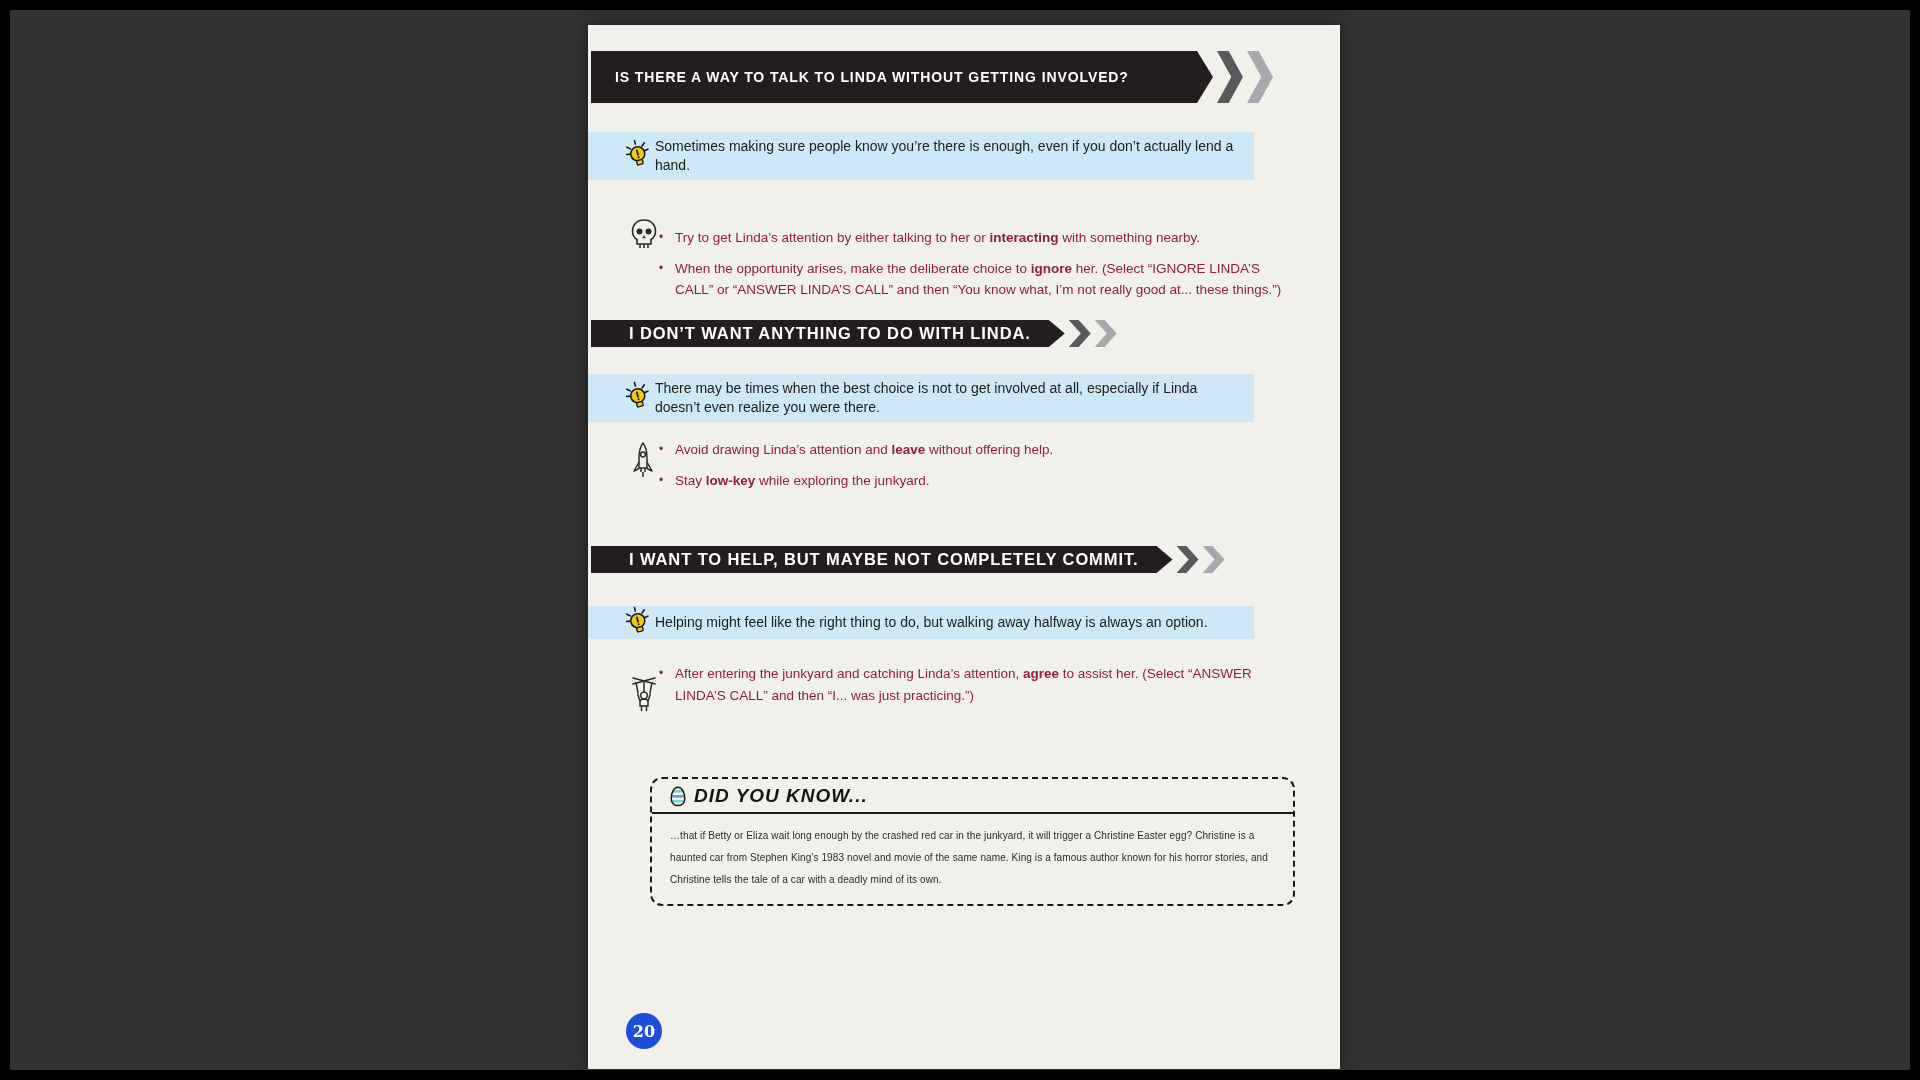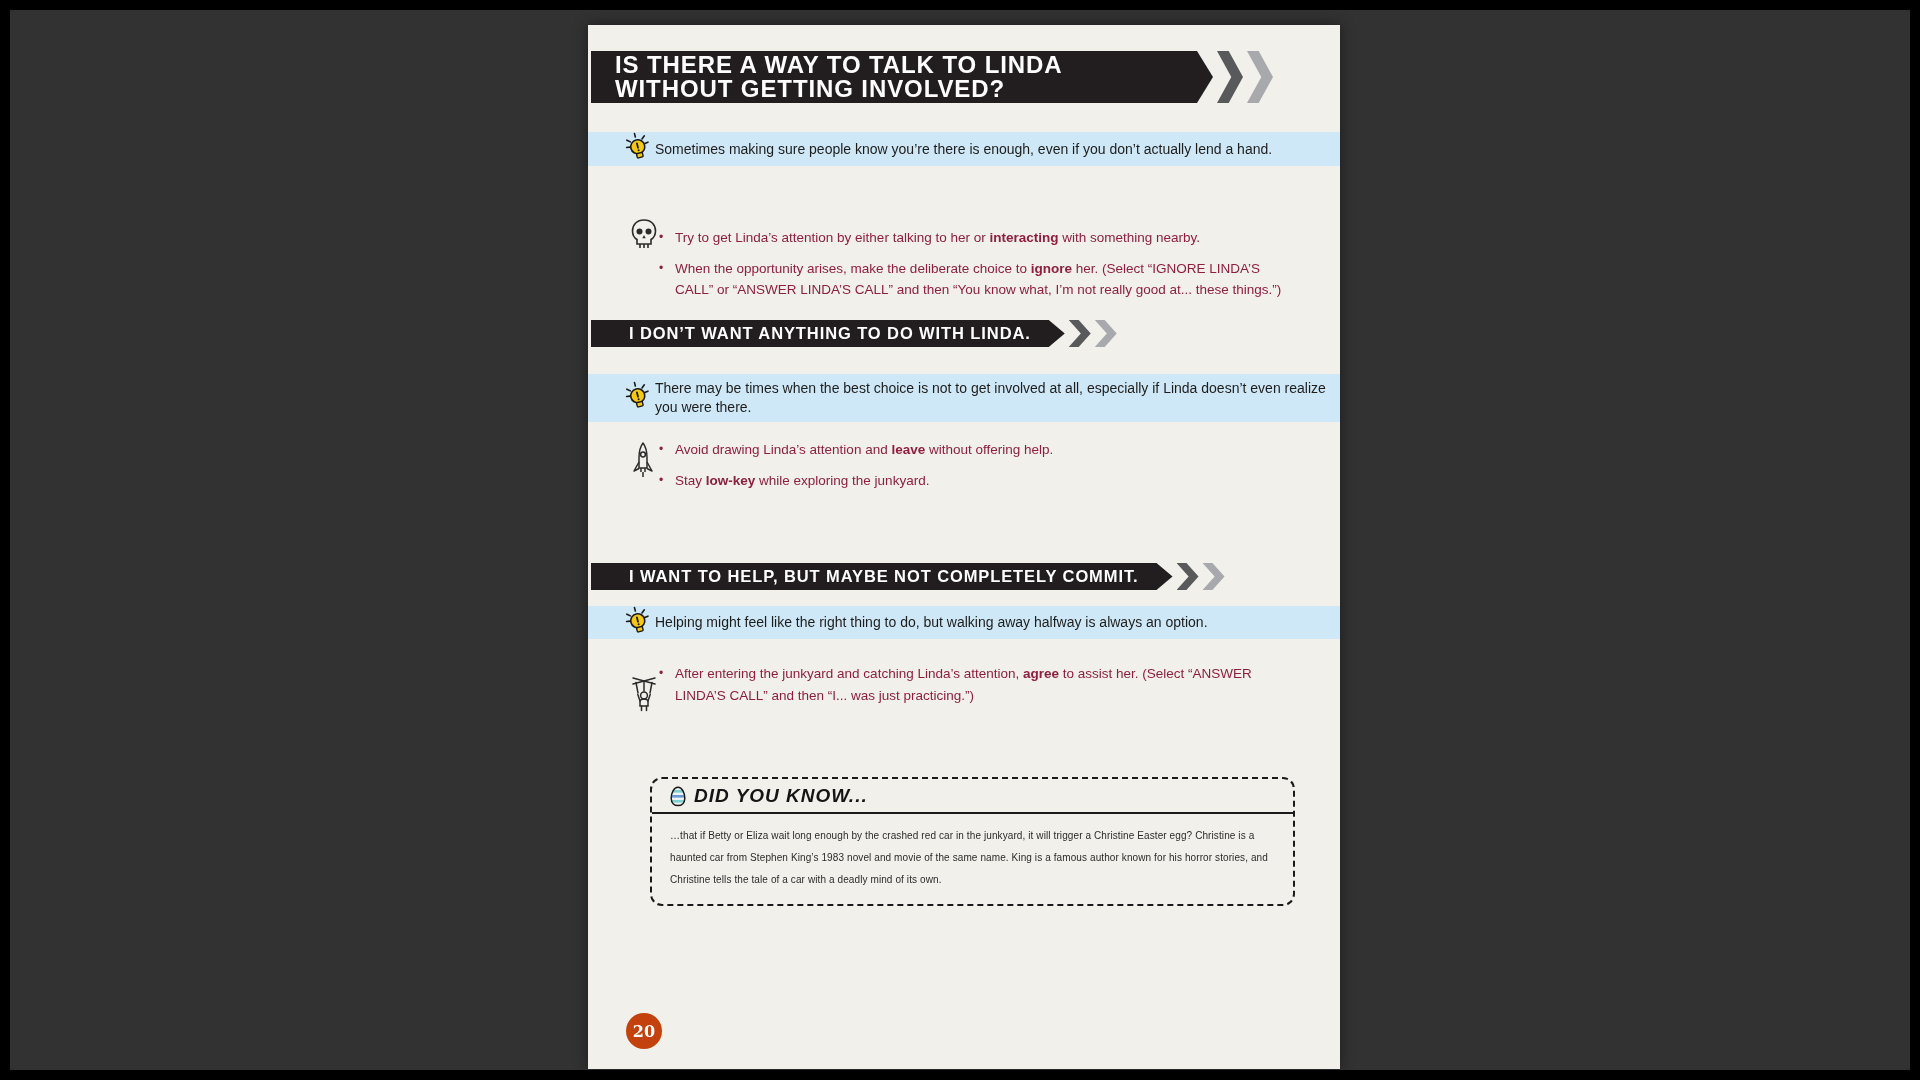--- a/index.html
+++ b/index.html
@@ -26,39 +26,39 @@
   .banner{position:absolute;display:flex;align-items:stretch;}
   .banner-black{
     background:#221e1f;color:#fff;
     font-weight:700;letter-spacing:.9px;
     clip-path:polygon(0 0, calc(100% - 16px) 0, 100% 50%, calc(100% - 16px) 100%, 0 100%);
     display:flex;align-items:center;
     box-sizing:border-box;
   }
   .banner.two-line .banner-black{
     width:622px;min-height:52px;
-    font-size:24px;line-height:24px;
+    font-size:14px;line-height:24px;
     padding:2px 34px 2px 24px;
   }
   .banner.one-line .banner-black{
     min-height:27px;font-size:16.5px;line-height:27px;
     padding:0 34px 0 38px;white-space:nowrap;
   }
   .chevs{display:flex;align-items:stretch;margin-left:4px;}
   .chev{
     width:22px;margin-right:4px;
     clip-path:polygon(0 0,45% 0,100% 50%,45% 100%,0 100%,55% 50%);
   }
   .banner.two-line .chev{width:26px;}
   .chev.dark{background:#58595b;}
   .chev.light{background:#a7a9ac;}
 
   
   .tip{
-    position:absolute;left:0;width:752px;
+    position:absolute;left:0;width:666px;
     background:#cfe8f7;
     display:flex;align-items:center;
     box-sizing:border-box;
     padding:5px 14px 5px 67px;
   }
   .tip .txt{font-size:14px;line-height:19px;color:#1d1d1b;}
   .tip .bulb{position:absolute;left:36px;top:50%;transform:translateY(-54%) rotate(-14deg);}
 
   
   .group{position:absolute;left:87px;width:612px;}
@@ -94,21 +94,21 @@
   }
   .dyk-body{
     padding:11px 18px 13px 18px;
     font-size:10px;line-height:22px;color:#2b2b2b;letter-spacing:.1px;
   }
 
   
   .page-num{
     position:absolute;left:38px;top:988px;
     width:36px;height:36px;border-radius:50%;
-    background:#c2410c;color:#fff;
+    background:#1d4ed8;color:#fff;
     font-family:"DejaVu Serif",serif;font-size:16px;font-weight:700;
     display:flex;align-items:center;justify-content:center;
   }
 
   svg{display:block;}
 </style>
 </head>
 <body>
 
 <div class="stage">
@@ -202,21 +202,21 @@
       </svg>
     </span>
 
     <div class="group" style="top:414px;">
       <ul>
         <li><span>Avoid drawing Linda’s attention and </span><span class="b">leave</span><span> without offering help.</span></li>
         <li style="margin-bottom:7px;"><span>Stay </span><span class="b">low-key</span><span> while exploring the junkyard.</span></li>
       </ul>
     </div>
 
-    <div class="banner one-line" style="left:3px;top:538px;">
+    <div class="banner one-line" style="left:3px;top:521px;">
       <div class="banner-black">I WANT TO HELP, BUT MAYBE NOT COMPLETELY COMMIT.</div>
       <div class="chevs">
         <div class="chev dark"></div>
         <div class="chev light"></div>
       </div>
     </div>
 
     <div class="tip" style="top:581px;min-height:33px;">
       <span class="bulb">
         <svg width="28" height="32" viewBox="0 0 28 32">

